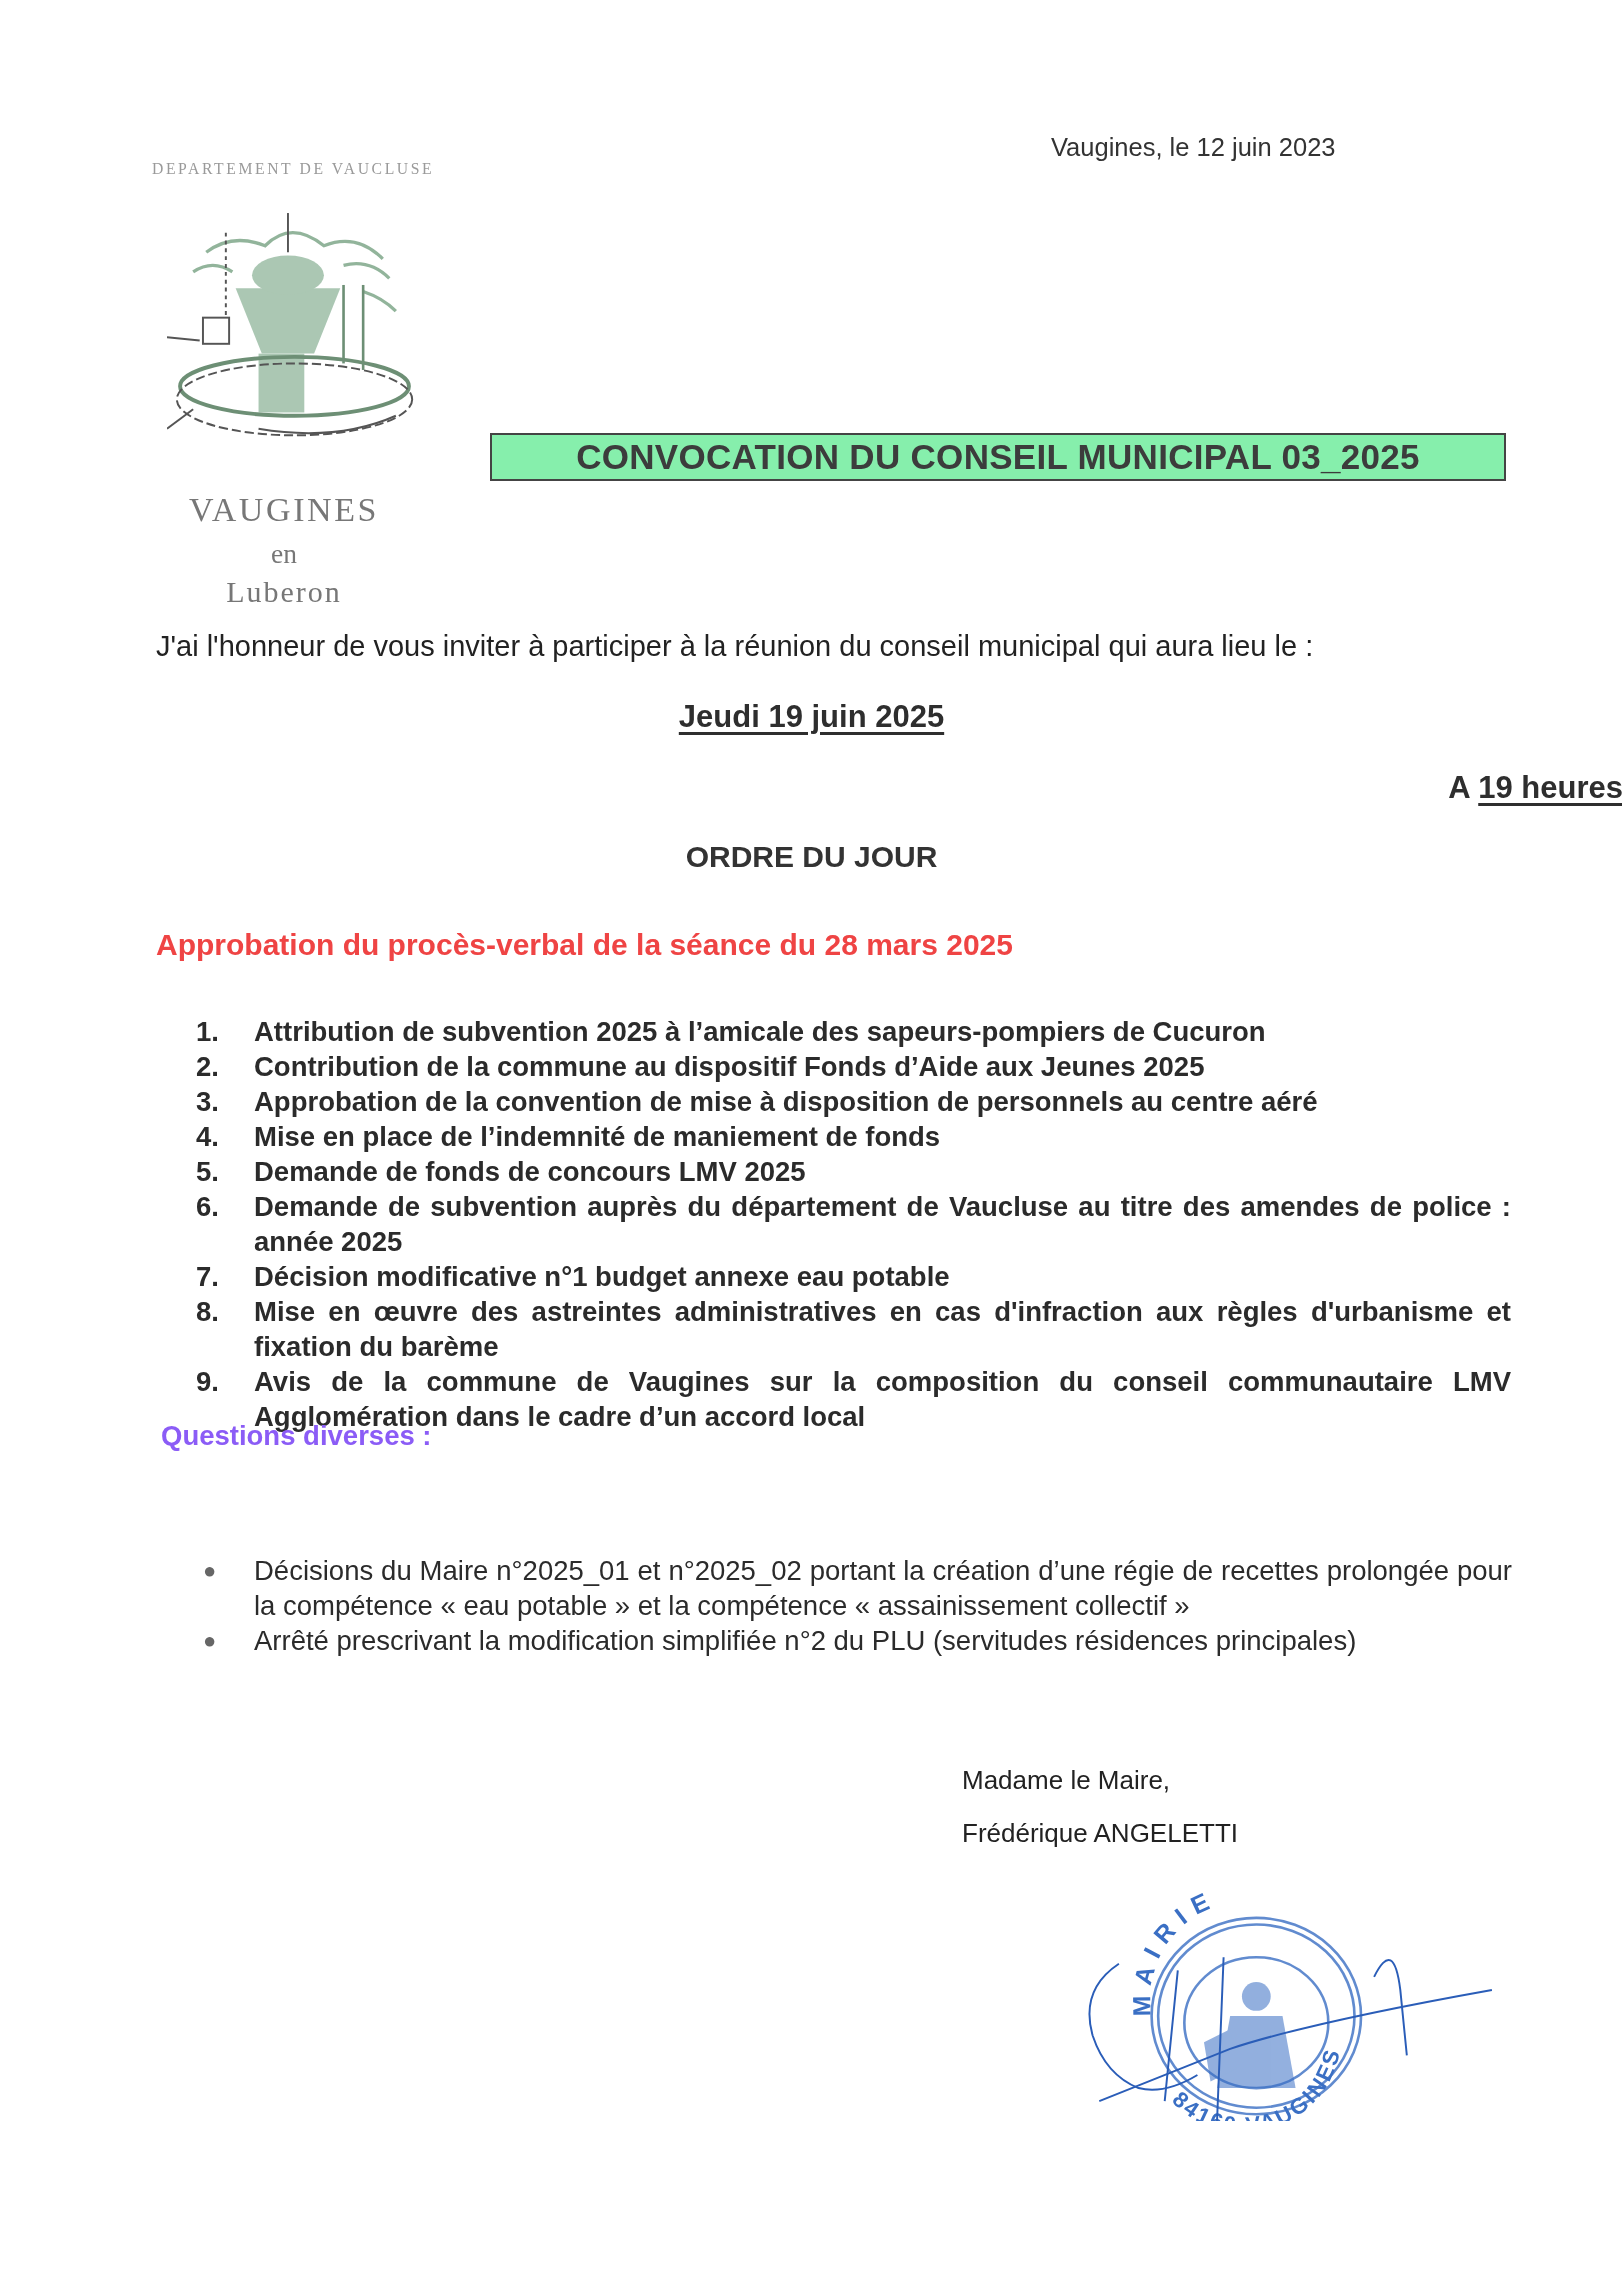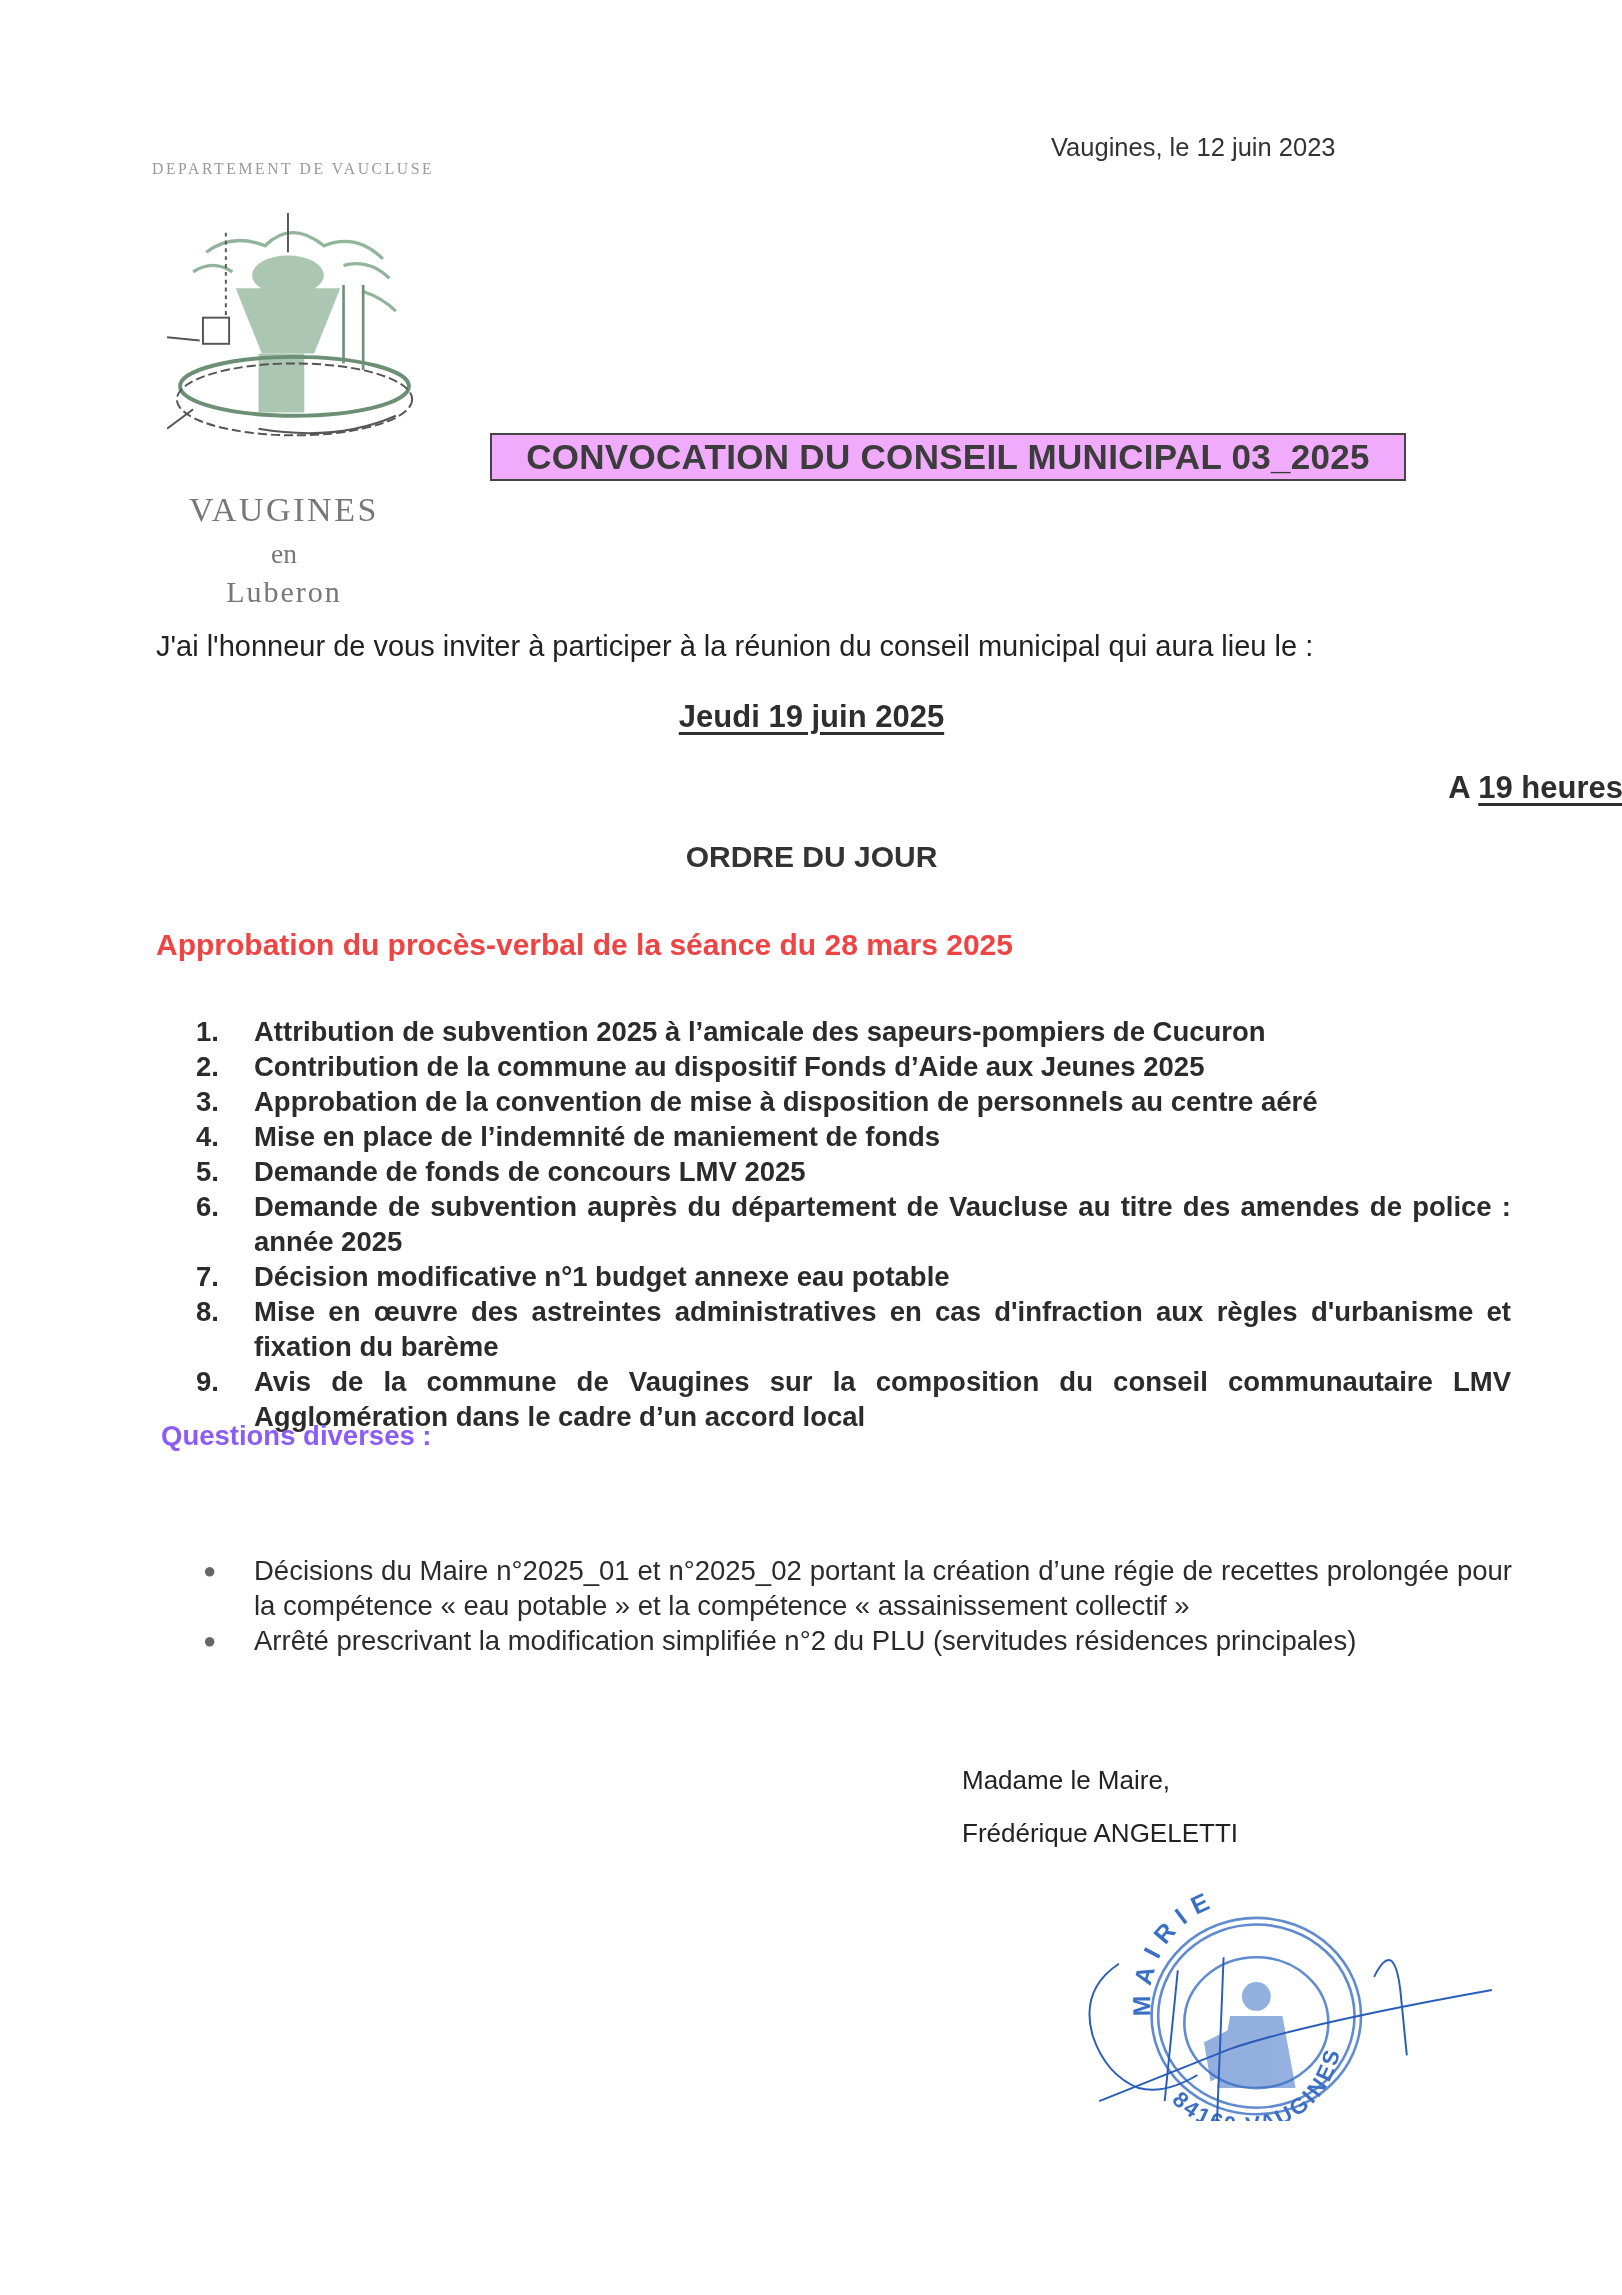--- a/index.html
+++ b/index.html
@@ -13,22 +13,22 @@
   .logo { left: 167px; top: 213px; width: 255px; height: 242px; }
   .town { font-family: "Liberation Serif", serif; color: #777; text-align: center;
           width: 222px; left: 173px; }
   .town-name { top: 491px; font-size: 34px; letter-spacing: 2.6px; }
   .town-en   { top: 538px; font-size: 27.5px; }
   .town-reg  { top: 575px; font-size: 30px; letter-spacing: 2px; }
 
   
   .place-date { left: 1051px; top: 133px; font-size: 25.5px; color: #333; }
 
-  .title-box { left: 490px; top: 433px; width: 916px; height: 48px;
-               border: 2.6px solid #444; border-left-width: 2px; background: #f0abfc;
+  .title-box { left: 490px; top: 433px; width: 1016px; height: 48px;
+               border: 2.6px solid #444; border-left-width: 2px; background: #86efac;
                box-sizing: border-box; display: flex; align-items: center; justify-content: center; }
   .title-box span { font-weight: bold; font-size: 35px; color: #3c3c3c; letter-spacing: 0.3px; }
 
   .intro { left: 156px; top: 630px; font-size: 29px; color: #222; }
 
   .center { left: 0; width: 1623px; text-align: center; font-weight: bold; color: #2e2e2e; }
   .date-line { top: 699px; font-size: 31px; }
   .date-line span { text-decoration: underline; text-underline-offset: 5.2px; margin-top: 16px; }
   .time-line { top: 770px; font-size: 31px; text-align: right; }
   .time-line .u { text-decoration: underline; text-underline-offset: 5.2px; }

